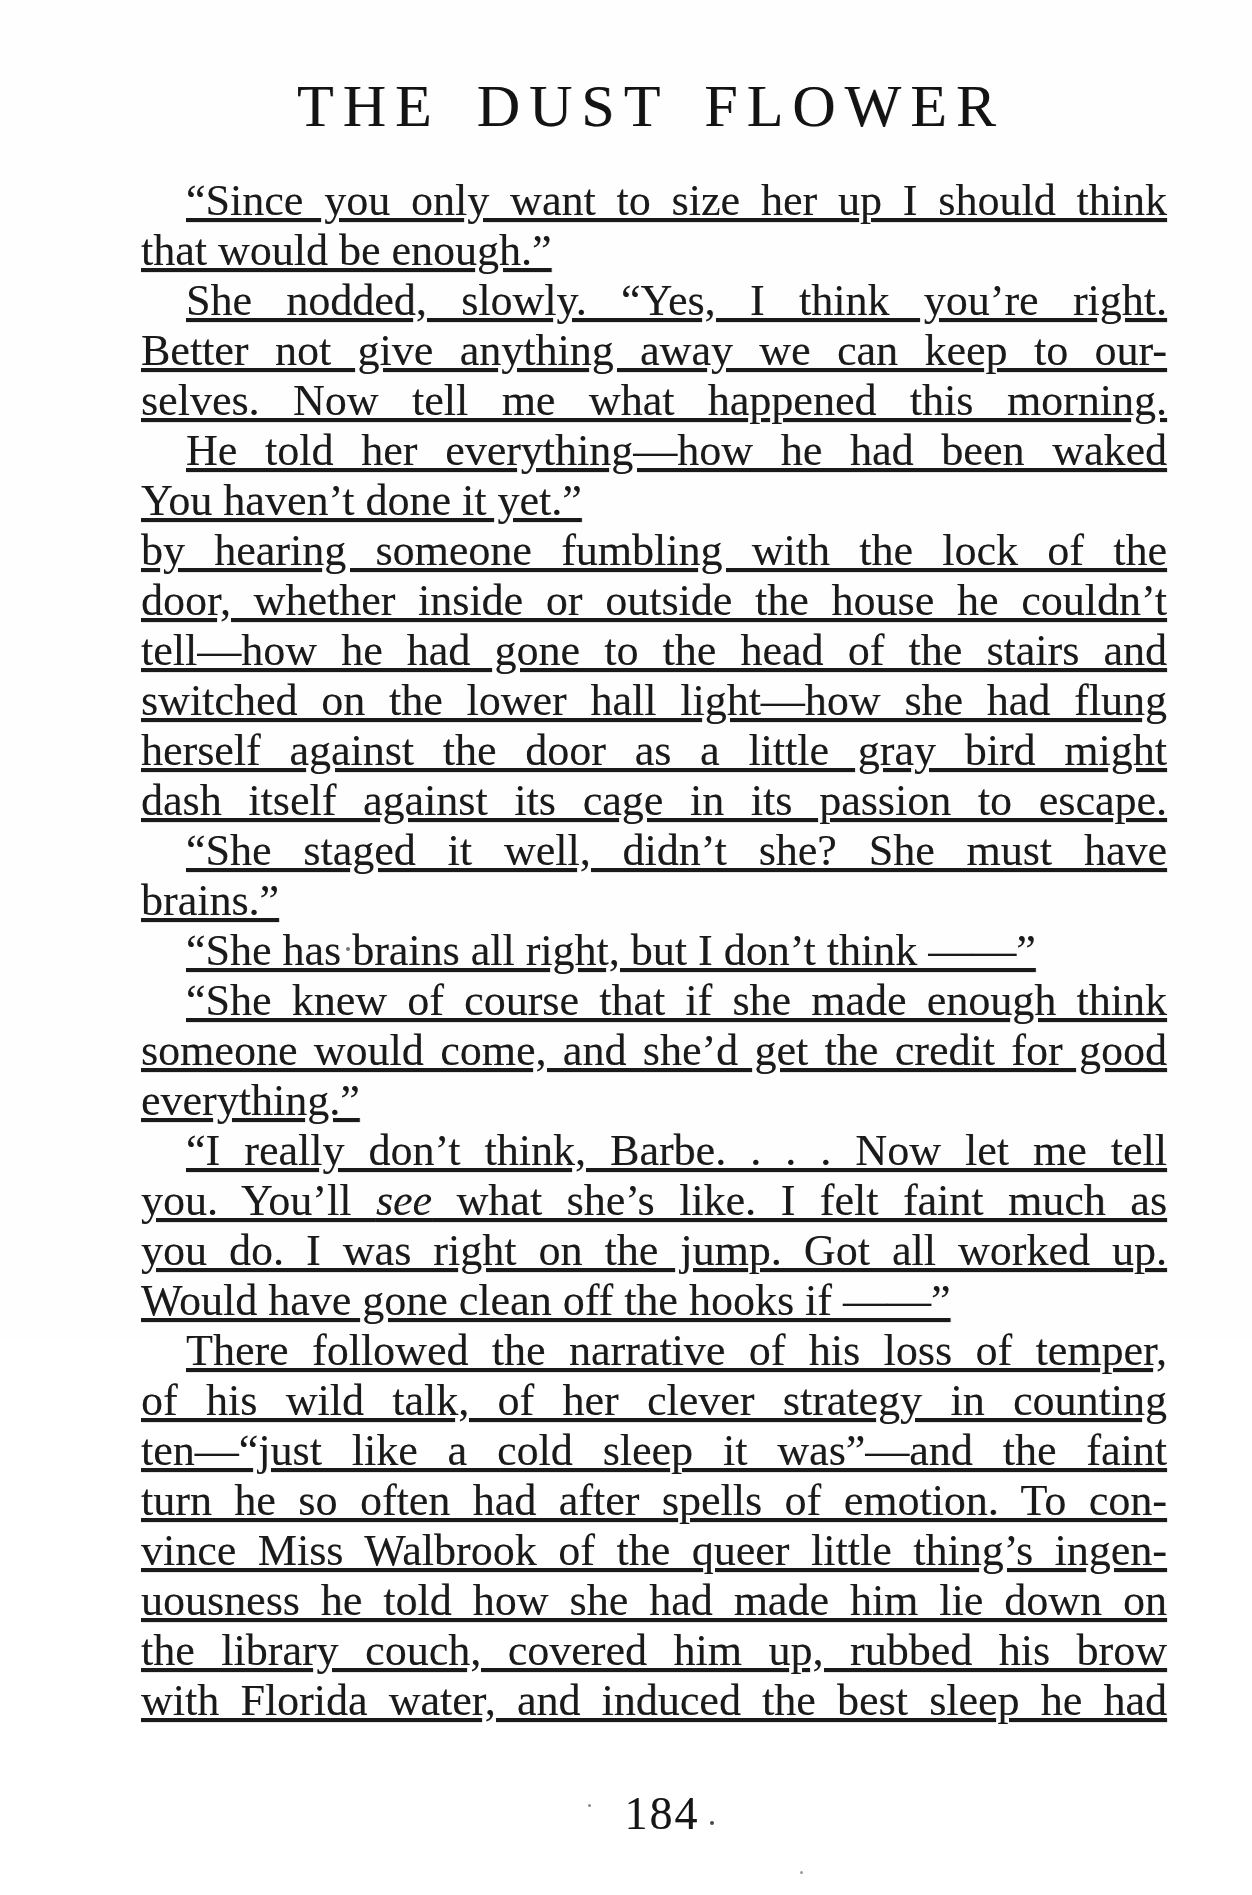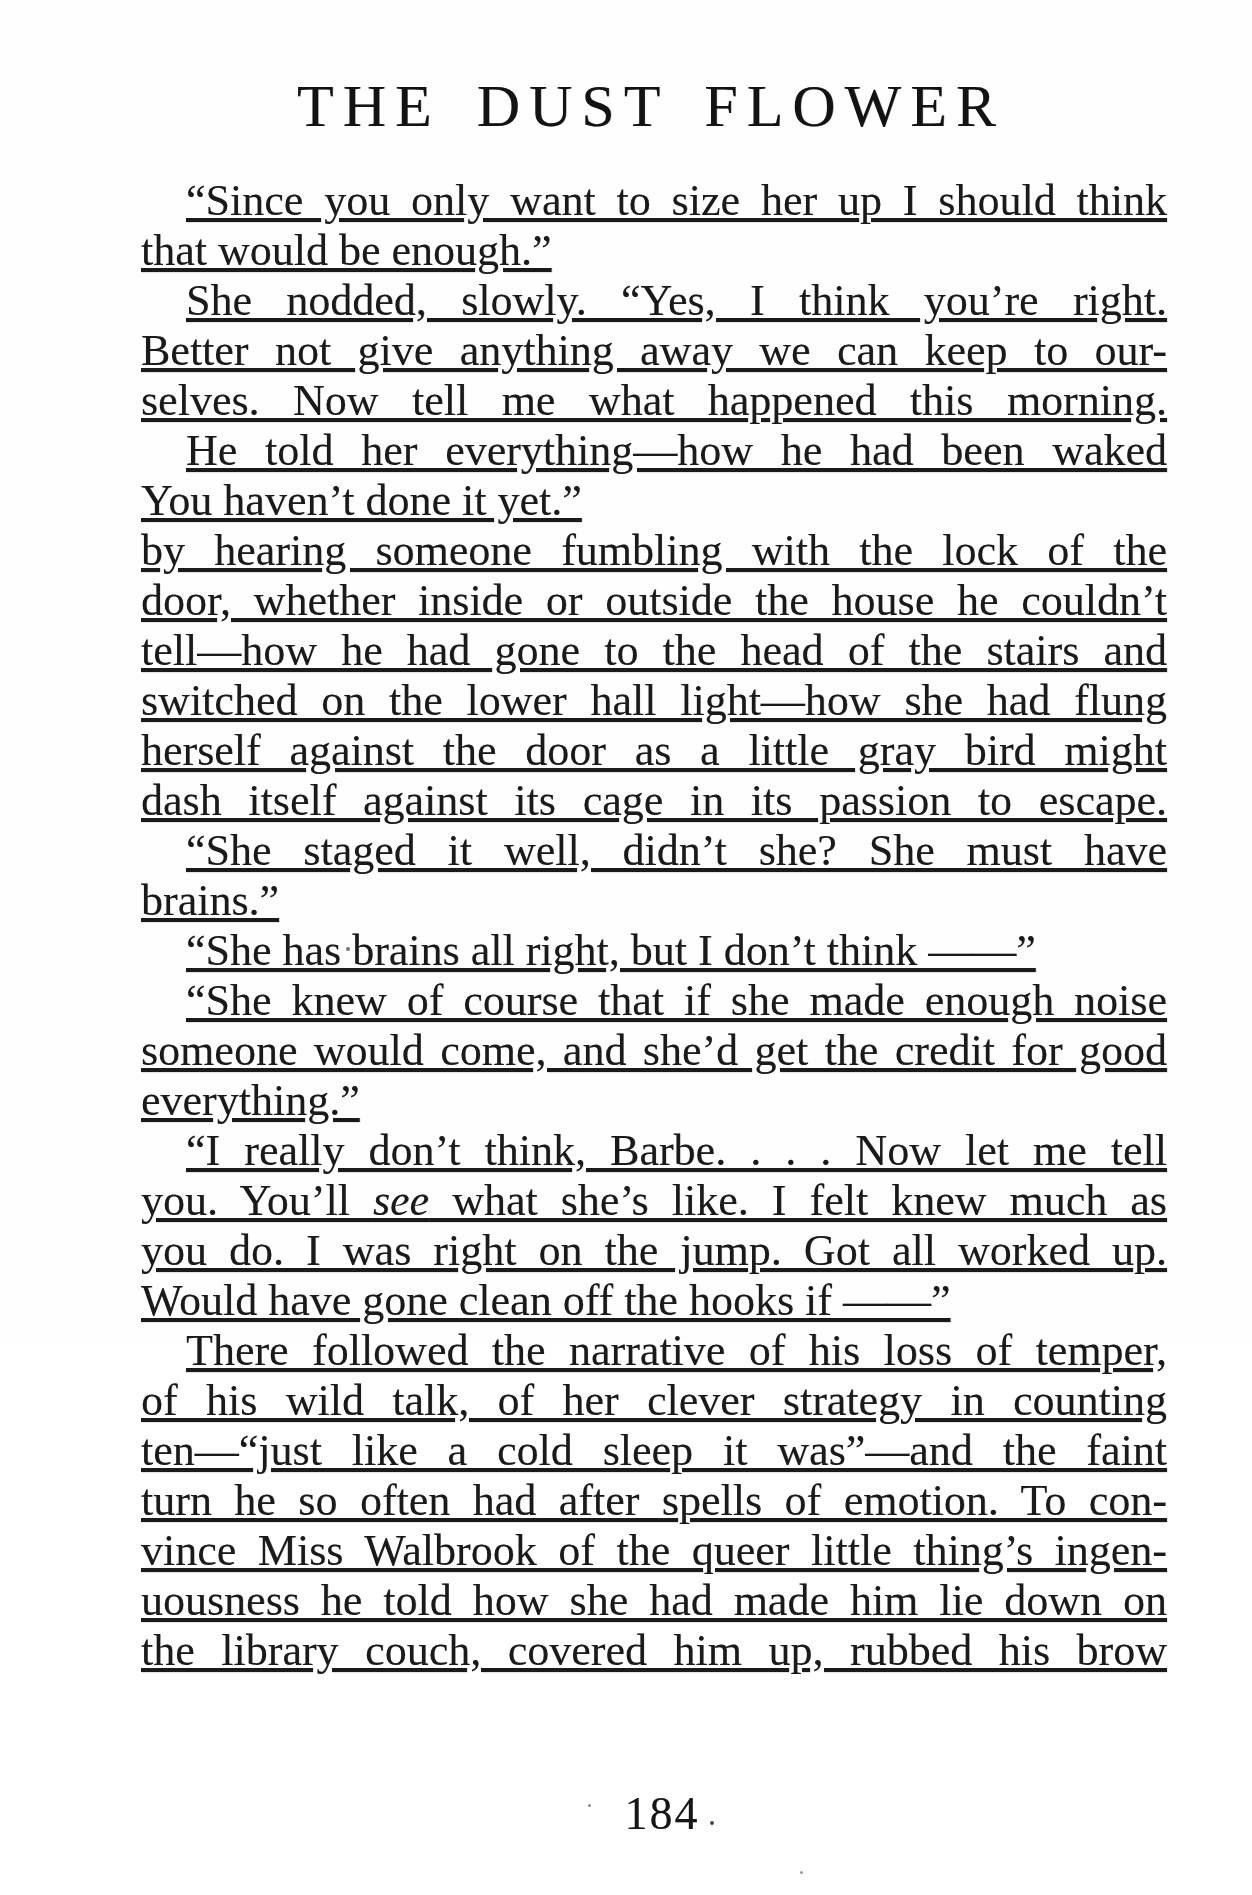--- a/index.html
+++ b/index.html
@@ -82,34 +82,35 @@
       <div class="line final">You haven’t done it yet.”</div>
       <div class="line">by hearing someone fumbling with the lock of the</div>
       <div class="line">door, whether inside or outside the house he couldn’t</div>
       <div class="line">tell—how he had gone to the head of the stairs and</div>
       <div class="line">switched on the lower hall light—how she had flung</div>
       <div class="line">herself against the door as a little gray bird might</div>
       <div class="line">dash itself against its cage in its passion to escape.</div>
       <div class="line indent">“She staged it well, didn’t she?  She must have</div>
       <div class="line final">brains.”</div>
       <div class="line indent final">“She has brains all right, but I don’t think ——”</div>
-      <div class="line indent">“She knew of course that if she made enough noise</div>
+      <div class="line indent">“She knew of course that if she made enough think</div>
       <div class="line">someone would come, and she’d get the credit for good</div>
       <div class="line final">everything.”</div>
       <div class="line indent">“I really don’t think, Barbe. . . .  Now let me tell</div>
-      <div class="line"><span>you.  You’ll </span><span class="it">see</span><span> what she’s like.  I felt knew much as</span></div>
+      <div class="line"><span>you.  You’ll </span><span class="it">see</span><span> what she’s like.  I felt faint much as</span></div>
       <div class="line">you do.  I was right on the jump.  Got all worked up.</div>
       <div class="line final">Would have gone clean off the hooks if ——”</div>
       <div class="line indent">There followed the narrative of his loss of temper,</div>
       <div class="line">of his wild talk, of her clever strategy in counting</div>
       <div class="line">ten—“just like a cold sleep it was”—and the faint</div>
       <div class="line">turn he so often had after spells of emotion.  To con-</div>
       <div class="line">vince Miss Walbrook of the queer little thing’s ingen-</div>
       <div class="line">uousness he told how she had made him lie down on</div>
       <div class="line">the library couch, covered him up, rubbed his brow</div>
+      <div class="line">with Florida water, and induced the best sleep he had</div>
     </div>
 
   <div class="folio">184</div>
 
   <div class="speck s1"></div>
   <div class="speck s2"></div>
   <div class="speck s3"></div>
   <div class="speck s4"></div>
 </div>
 

